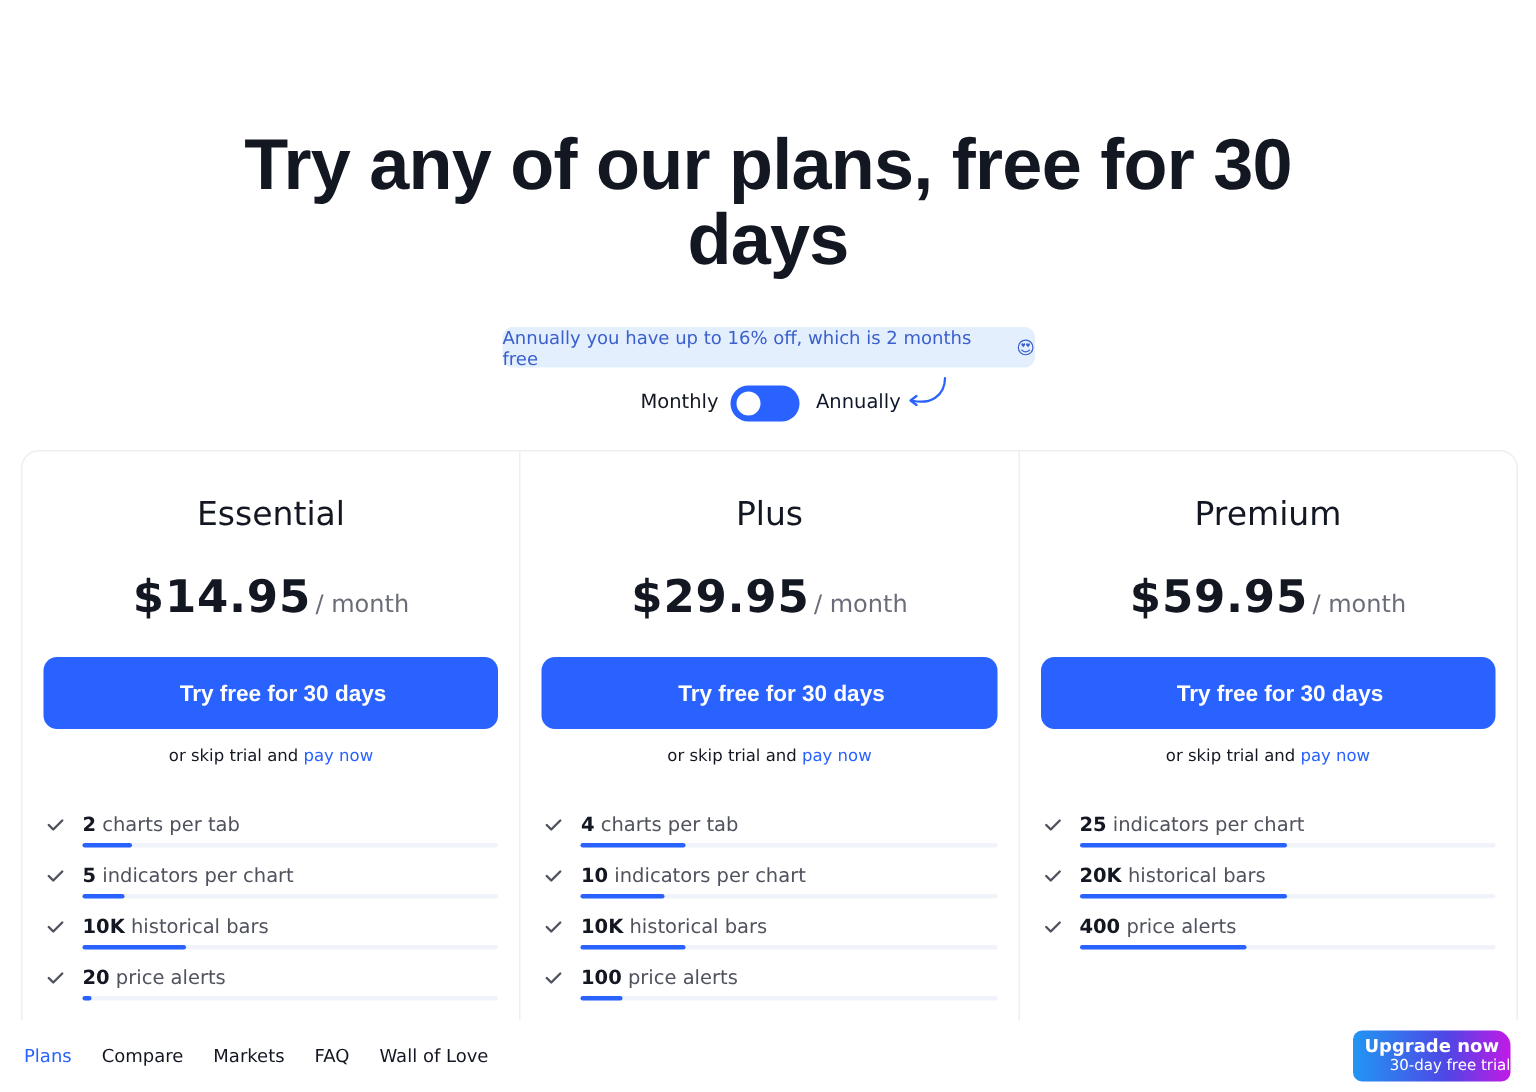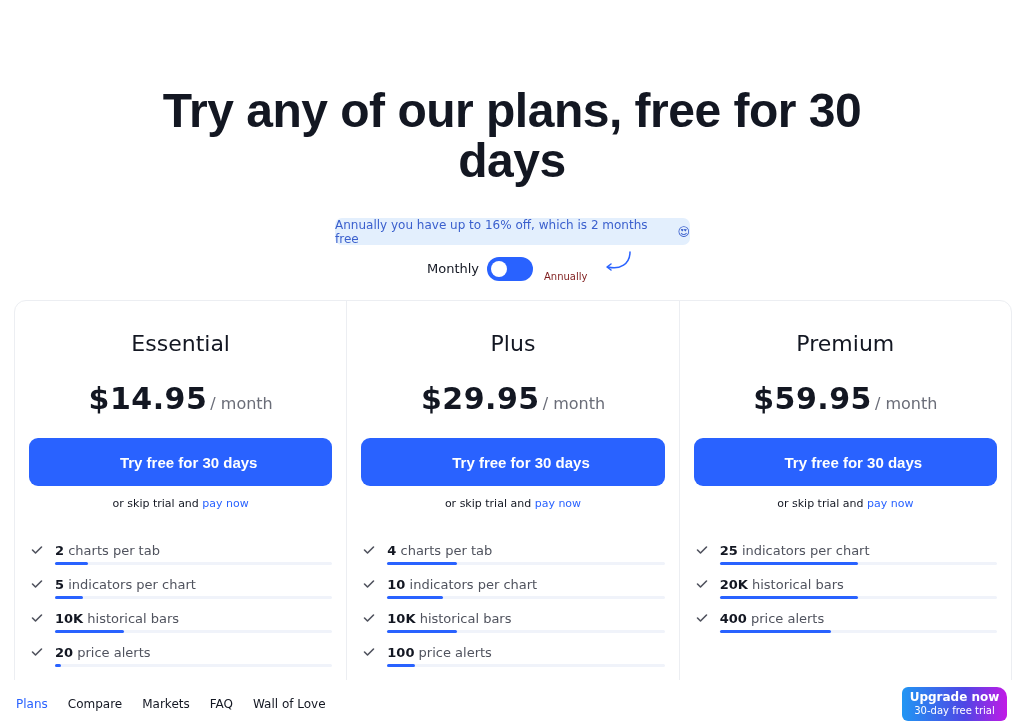--- a/index.html
+++ b/index.html
@@ -21,21 +21,21 @@
   }
   .emoji { font-size: 12px; }
 
   .billing { position: absolute; left: 0; top: 256px; width: 1024px; height: 26px; padding-left: 28px; }
   .billing .monthly { position: absolute; left: 427px; top: 5px; font-size: 13px; color: #131722; }
   .toggle {
     position: absolute; left: 487px; top: 1px; width: 46px; height: 24px; border-radius: 12px;
     background: #2962ff; cursor: pointer;
   }
   .toggle .knob { position: absolute; left: 4px; top: 4px; width: 16px; height: 16px; border-radius: 50%; background: #fff; }
-  .billing .annually { position: absolute; left: 544px; top: 15px; font-size: 10px; color: #7f1d1d; }
+  .billing .annually { position: absolute; left: 544px; top: 5px; font-size: 13px; color: #0f172a; }
   .arrow { position: absolute; left: 600px; top: -6px; width: 36px; height: 26px; }
 
   .cards {
     position: absolute; left: 14px; top: 300px; width: 998px; height: 440px;
     border: 1px solid #eceef2; border-radius: 12px; display: flex; background: #fff;
   }
   .card { flex: 1; position: relative; border-right: 1px solid #eceef2; }
   .card:last-child { border-right: none; }
   .card .name { position: absolute; left: 0; top: 30px; width: 100%; text-align: center; font-size: 22px; color: #131722; }
   .card .price-row { position: absolute; left: 0; top: 80px; width: 100%; text-align: center; }
@@ -60,21 +60,21 @@
   .footer { position: absolute; left: 0; top: 680px; width: 1020px; height: 48px; background: #fff; }
   .footer .nav { position: absolute; left: 16px; top: 17px; display: flex; gap: 20px; font-size: 12px; }
   .footer .nav a { color: #131722; text-decoration: none; cursor: pointer; }
   .footer .nav a.active { color: #2962ff; }
   .upgrade {
     position: absolute; left: 902px; top: 7px; width: 105px; height: 34px;
     background: linear-gradient(90deg, #2196f3 0%, #4f46e5 60%, #c21ae6 100%);
     border-radius: 6px 10px 6px 6px; color: #fff; text-align: center; cursor: pointer;
   }
   .upgrade .l1 { font-size: 12px; font-weight: 700; margin-top: 3px; }
-  .upgrade .l2 { font-size: 10px; margin-top: 1px; }
+  .upgrade .l2 { font-size: 10px; margin-top: 1px; text-align: right; }
 </style>
 </head>
 <body>
 
 <h1 class="hero-title">
   <span class="line">Try any of our plans, free for 30</span>
   <span class="line">days</span>
 </h1>
 
 <div class="promo">

